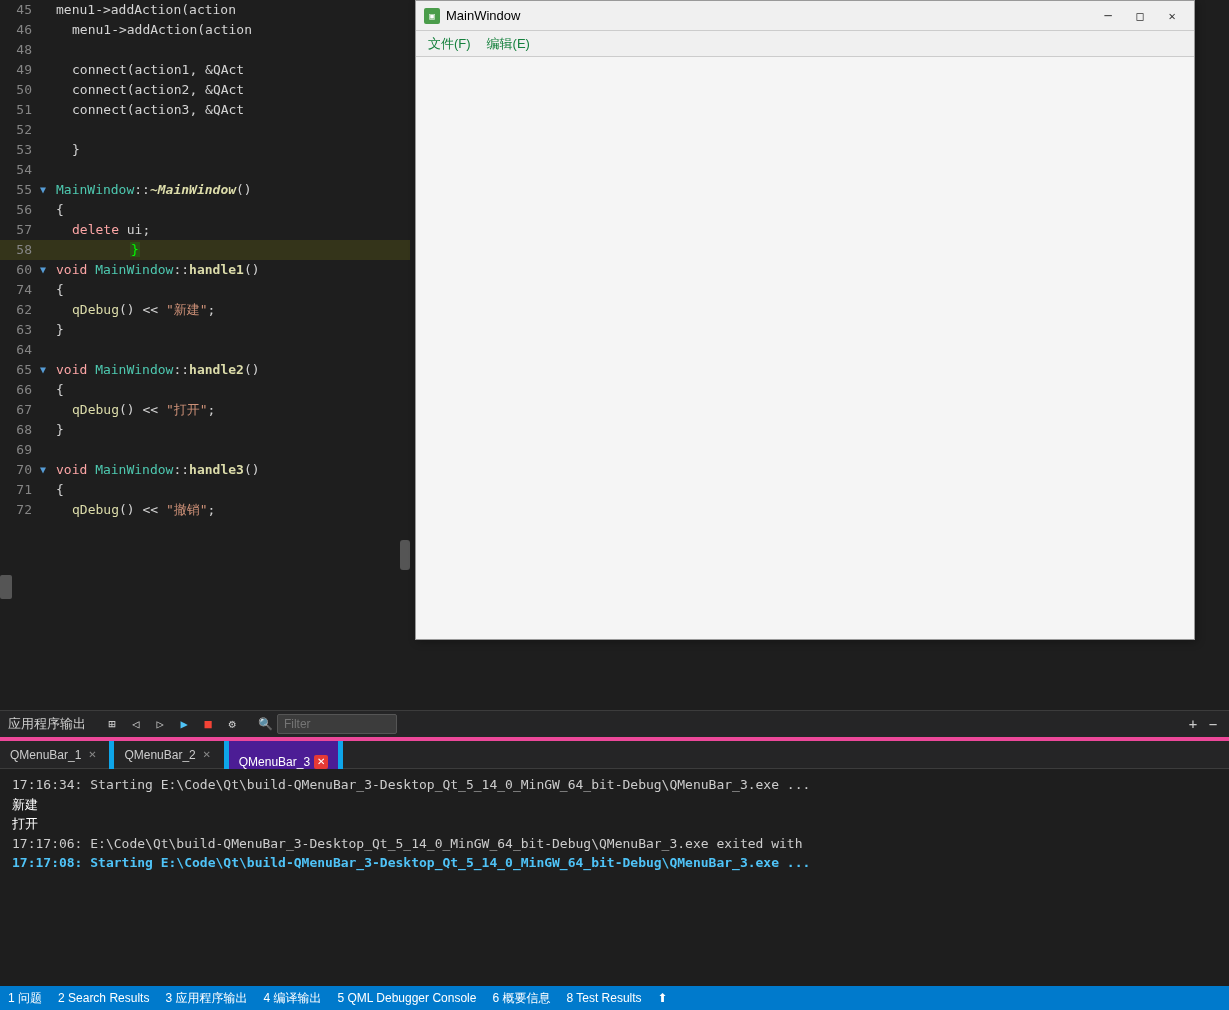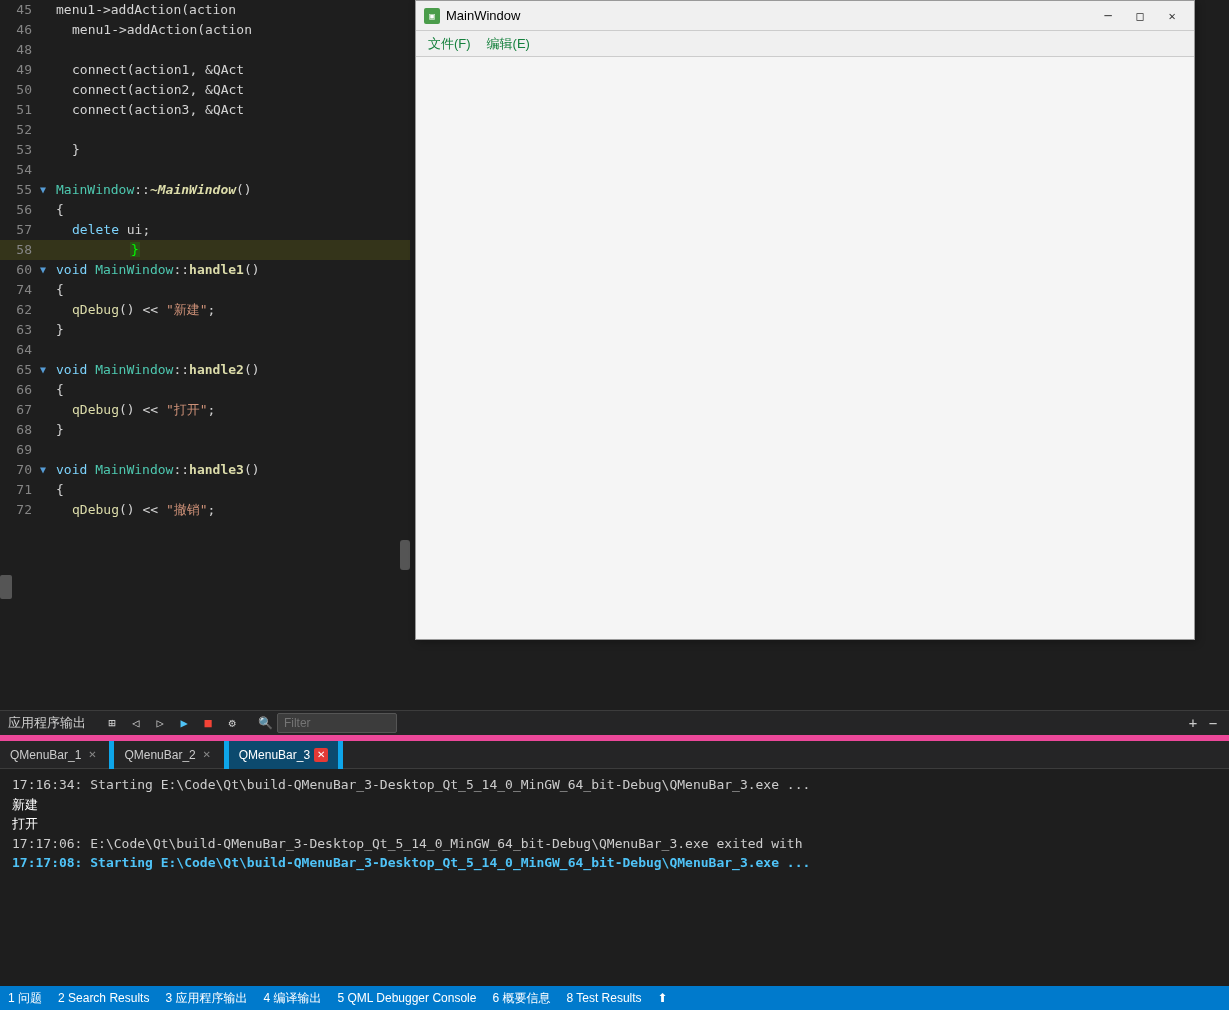--- a/index.html
+++ b/index.html
@@ -55,21 +55,21 @@
 
     .fold-arrow {
       width: 12px;
       min-width: 12px;
       color: #858585;
       font-size: 10px;
       cursor: pointer;
     }
 
     
-    .kw { color: #7dd3fc; } 
+    .kw { color: #fca5a5; } 
     .fn { color: #dcdcaa; } 
     .cls { color: #4ec9b0; } 
     .str { color: #ce9178; } 
     .punc { color: #d4d4d4; }
     .brace-green { color: #00ff00; background: rgba(0,255,0,0.15); padding: 0 1px; }
     .highlight-line { background: rgba(255,255,0,0.1); gap: 37px; }
 
     
     .qt-window {
       position: absolute;
@@ -163,21 +163,21 @@
       height: 300px;
       background: #1e1e1e;
       border-top: 1px solid #3c3c3c;
     }
 
     .app-output-header {
       display: flex;
       align-items: center;
       height: 30px;
       background: #252526;
-      border-bottom: 6px solid #ec4899;
+      border-bottom: 4px solid #ec4899;
       padding: 0 8px;
       gap: 8px;
     }
 
     .app-output-title {
       color: #cccccc;
       font-size: 13px;
       font-family: 'Segoe UI', sans-serif;
     }
 
@@ -238,22 +238,23 @@
       padding: 0 10px;
       font-size: 12px;
       font-family: 'Segoe UI', sans-serif;
       color: #ccc;
       cursor: pointer;
       border-right: 5px solid #0ea5e9;
       gap: 4px;
     }
 
     .tab-item.active {
-      background: #0c4a6e;
+      background: #4c1d95;
       color: #fff;
+      align-items: flex-end;
     }
 
     .tab-close {
       width: 14px;
       height: 14px;
       display: flex;
       align-items: center;
       justify-content: center;
       border-radius: 2px;
       font-size: 10px;

